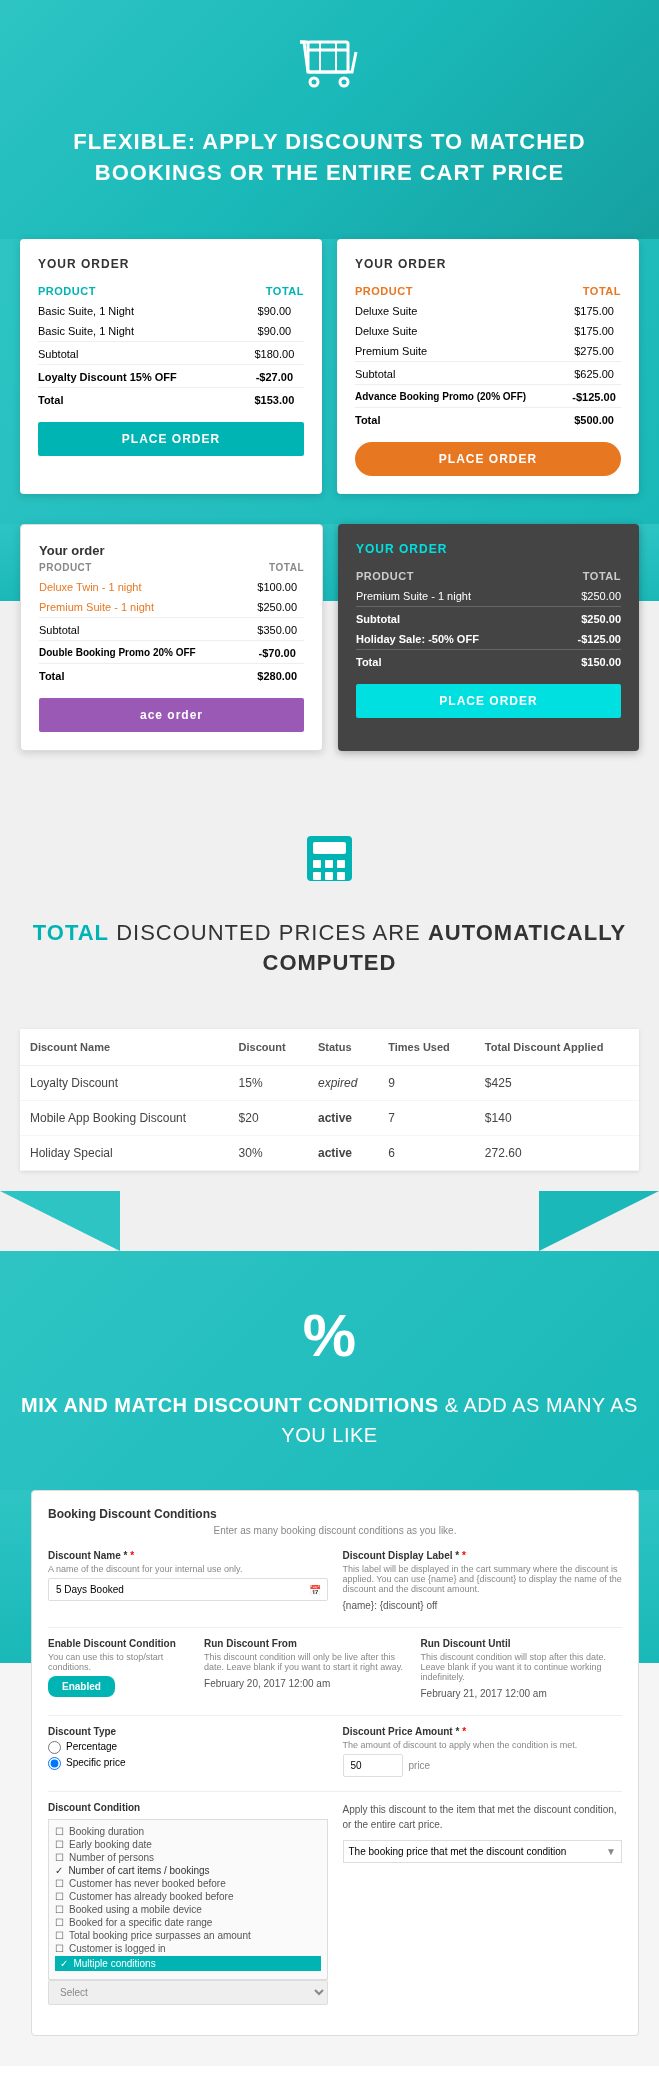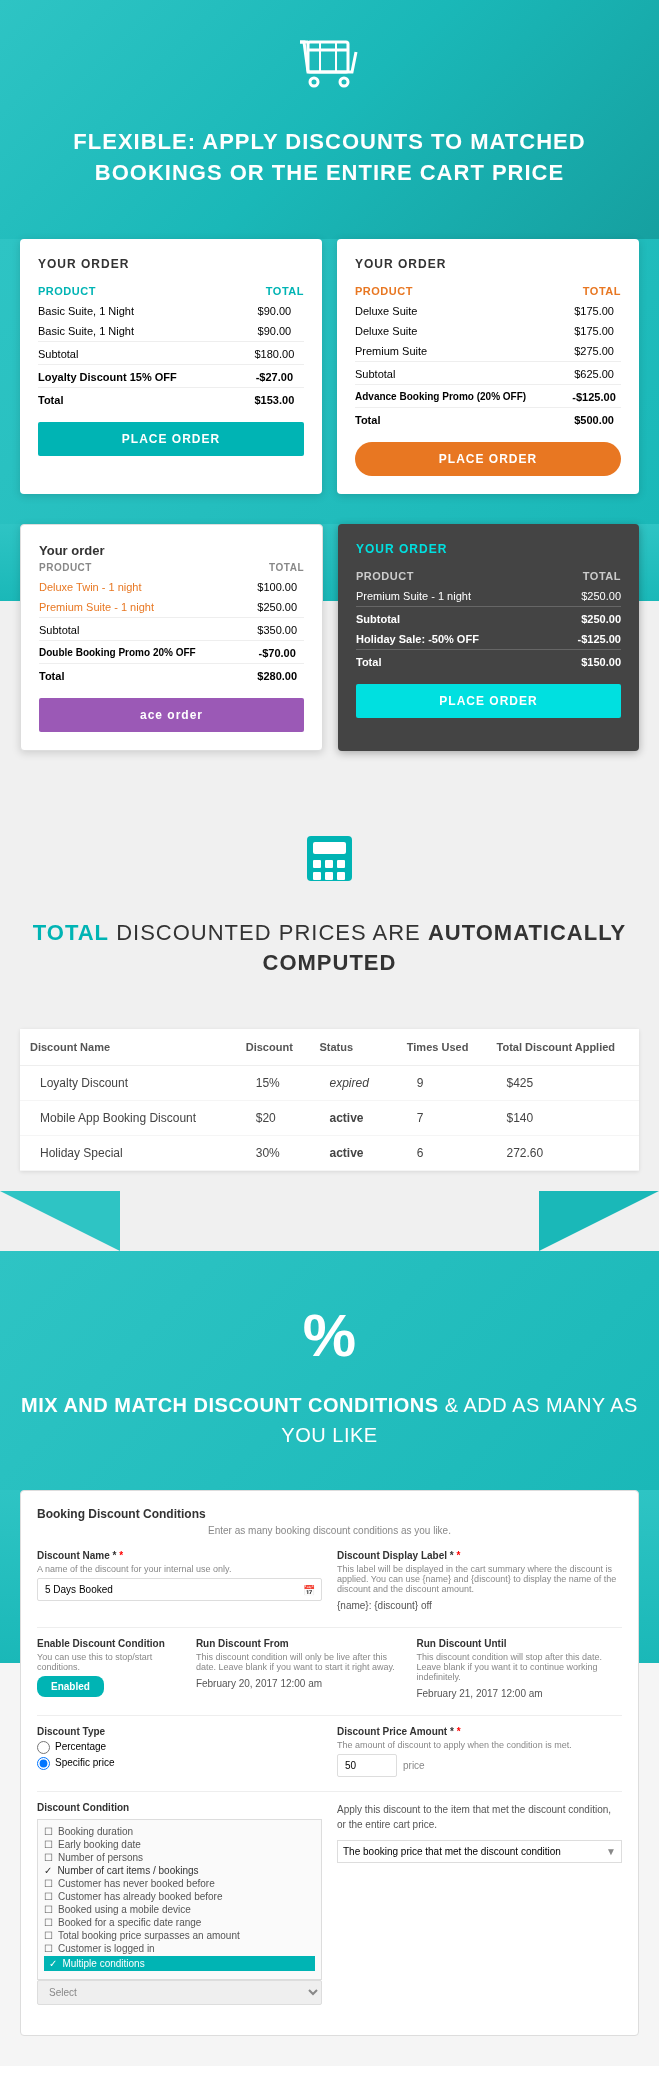--- a/index.html
+++ b/index.html
@@ -167,21 +167,21 @@
     .discount-table th {
       background: white;
       padding: 12px 10px;
       text-align: left;
       border-bottom: 1px solid #eee;
       font-weight: 600;
       color: #555;
       font-size: 11px;
     }
     .discount-table td {
-      padding: 10px 20px;
+      padding: 10px 10px;
       border-bottom: 1px solid #f5f5f5;
       color: #444;
     }
     .status-expired { color: #aaa; font-style: italic; }
     .status-active { color: #00b090; font-weight: 600; }
 
     
     .percent-section {
       background: linear-gradient(135deg, #2ec4c4 0%, #1ab8b8 100%);
       text-align: center;
@@ -195,20 +195,21 @@
     .conditions-section {
       background: linear-gradient(180deg, #2ec4c4 0%, #1ab8b8 30%, #f5f5f5 30%);
       padding: 0 20px 30px;
     }
     .conditions-form {
       background: white;
       border: 1px solid #ddd;
       border-radius: 4px;
       padding: 16px;
       font-size: 11px;
+      margin-left: 11px;
     }
     .conditions-form h4 {
       font-size: 12px;
       font-weight: 700;
       color: #333;
       margin-bottom: 4px;
     }
     .conditions-form .subtitle {
       color: #888;
       font-size: 10px;

